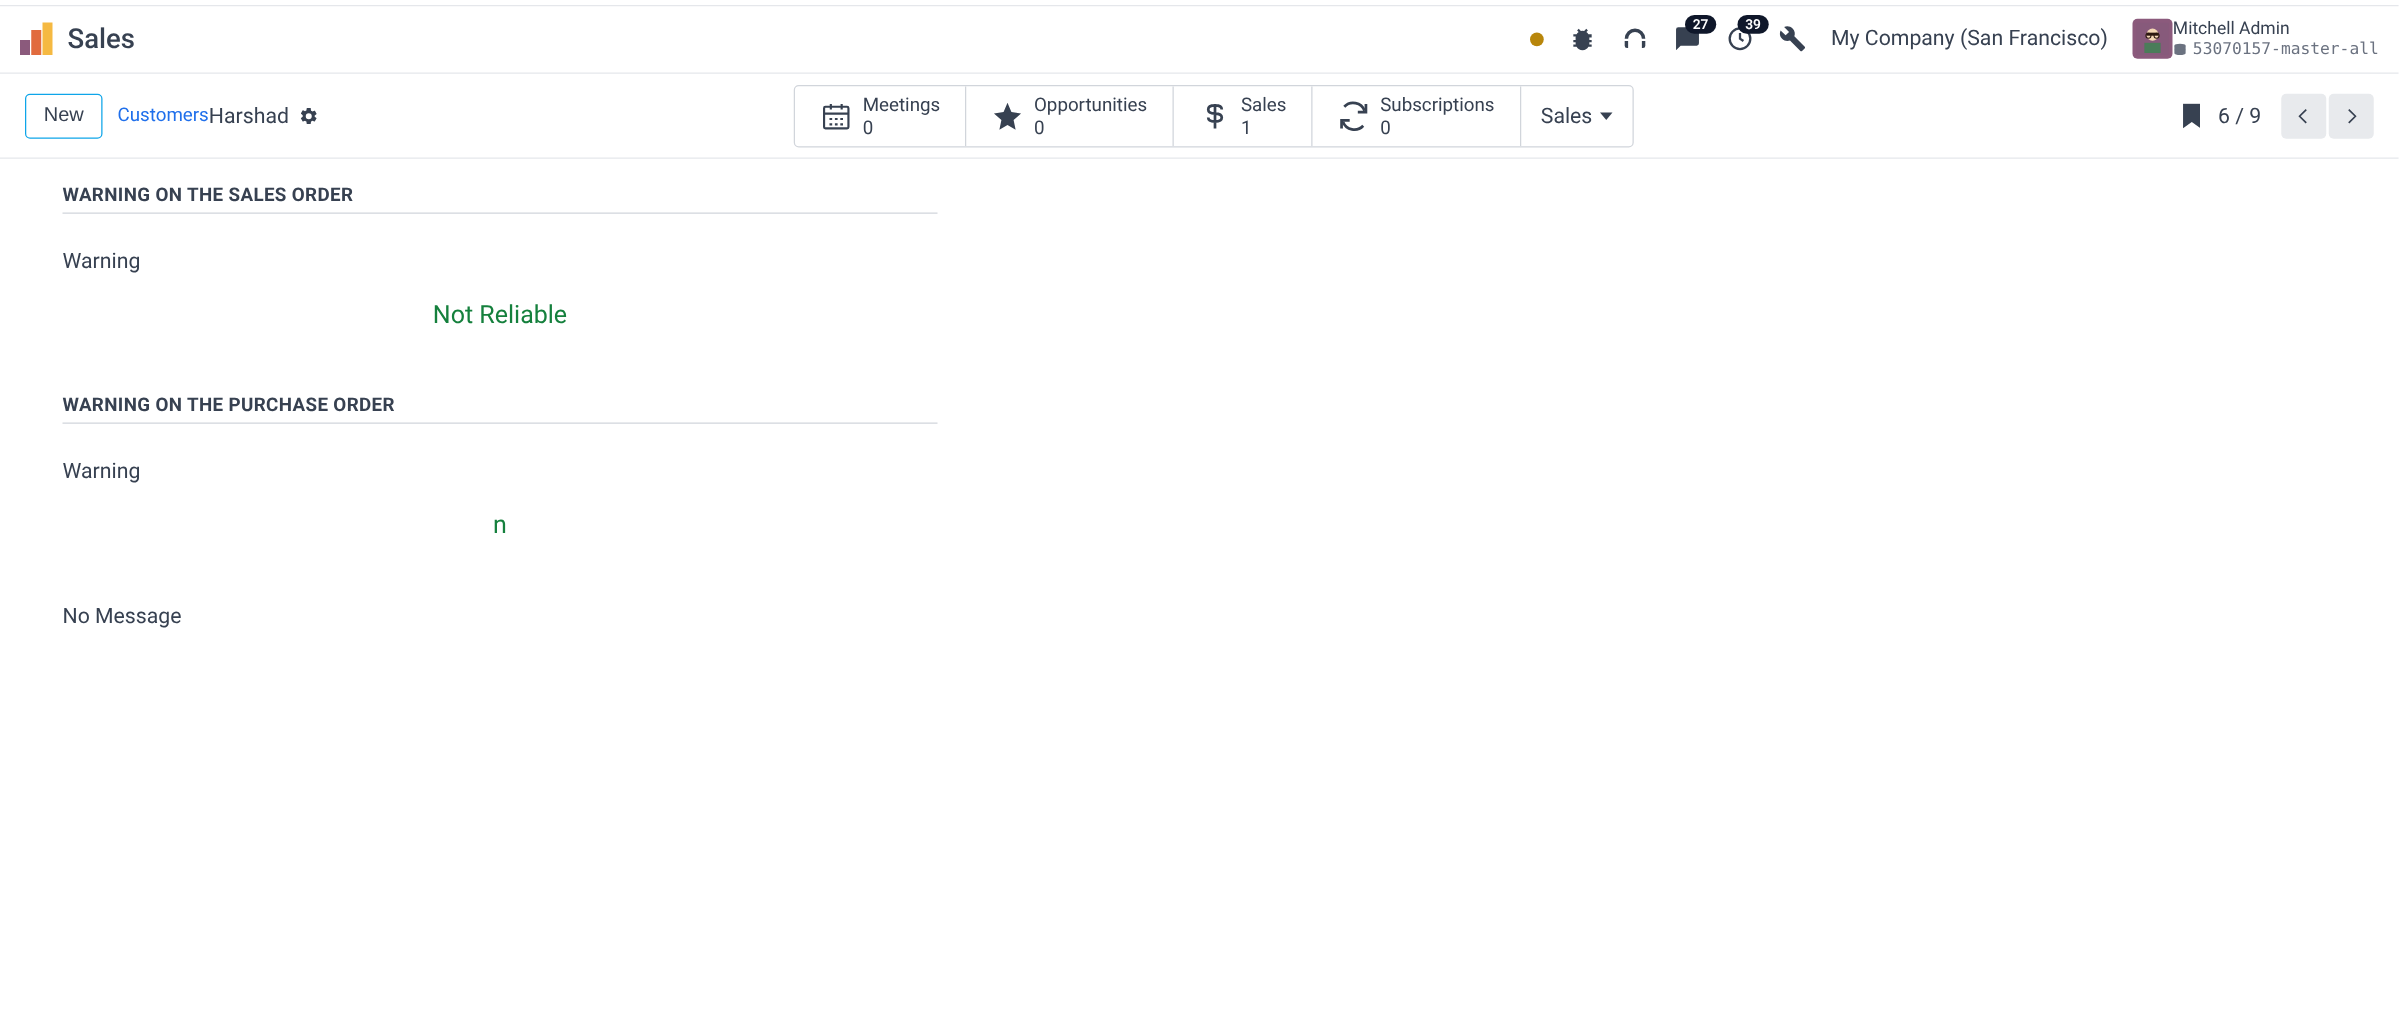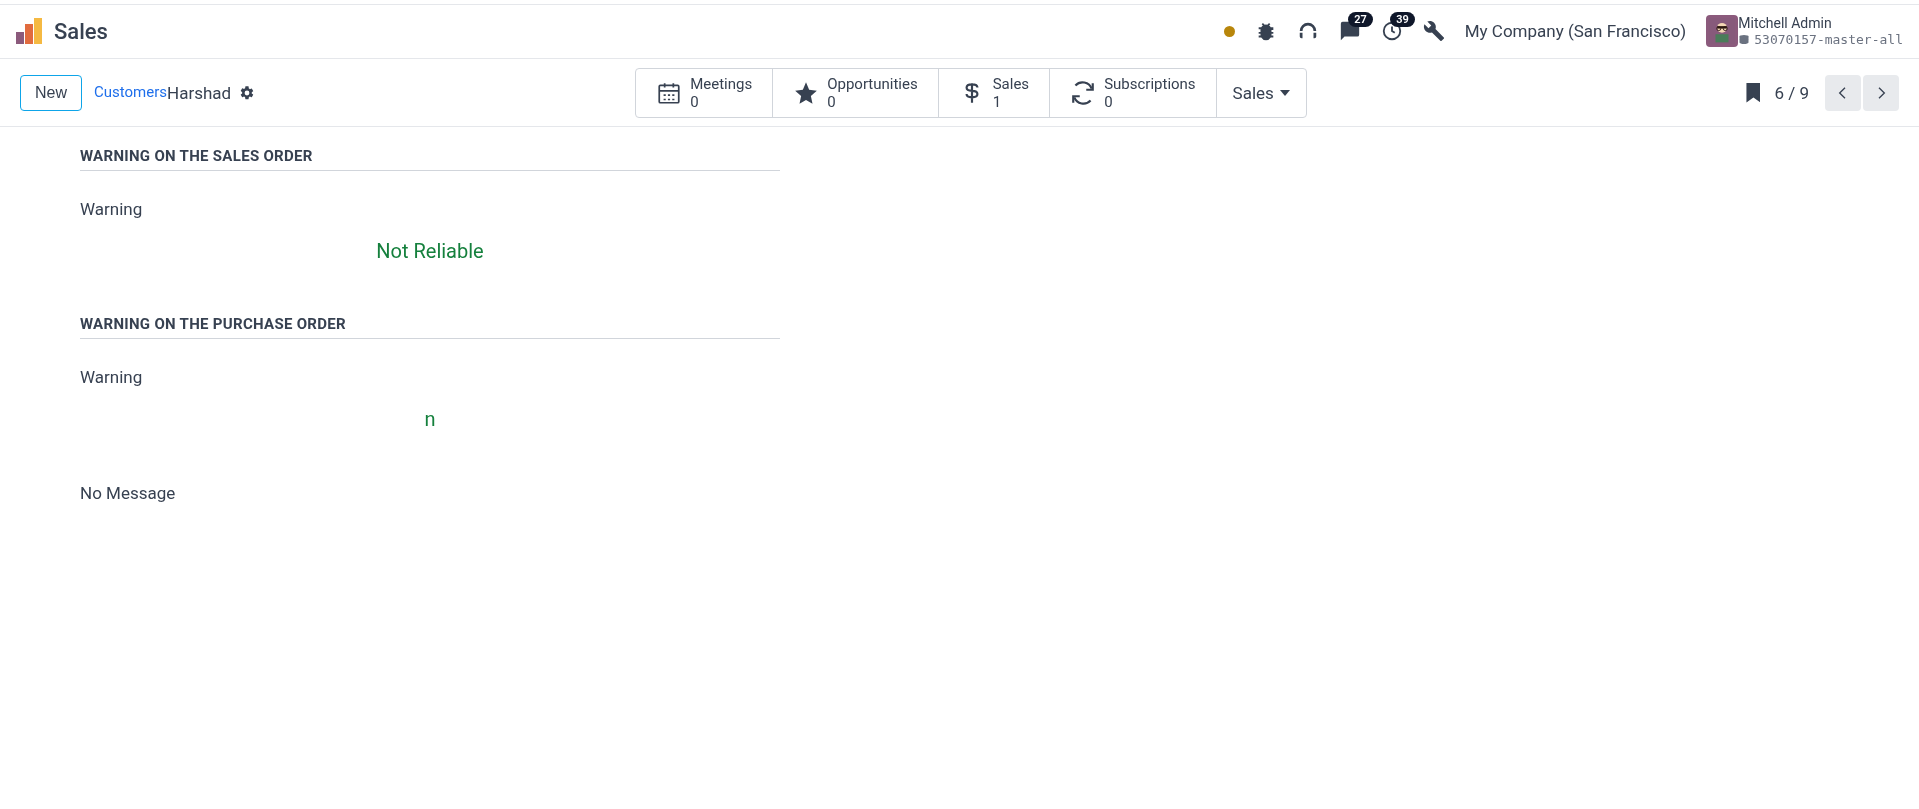--- a/index.html
+++ b/index.html
@@ -50,21 +50,21 @@
 .caret-down { width:0; height:0; border-left:5px solid transparent; border-right:5px solid transparent; border-top:6px solid #374151; }
 
 .ctrl-right { display:flex; align-items:center; gap: 14px; margin-left:auto; }
 .bookmark { width:14px; height:20px; background:#374151; clip-path: polygon(0 0, 100% 0, 100% 100%, 50% 75%, 0 100%); cursor:pointer; }
 .pager { font-size: 17px; color:#374151; }
 .pager-btns { display:flex; }
 .pager-btn { width: 36px; height: 36px; display:flex; align-items:center; justify-content:center; cursor:pointer; border-radius:4px; background:#e8eaed; margin-left:2px; }
 .pager-btn svg { width:16px; height:16px; stroke:#374151; stroke-width:2; fill:none; }
 
 
-.main-wrap { height: calc(809px - 5px - 54px - 68px); overflow-y: scroll; padding-left: 30px; }
+.main-wrap { height: calc(809px - 5px - 54px - 68px); overflow-y: scroll; }
 .content { padding: 20px 50px; max-width: 800px; }
 .section { margin-bottom: 52px; }
 .section-title { font-size: 15px; font-weight: 700; letter-spacing: 0.3px; color: #374151; padding-bottom: 5px; border-bottom: 1px solid #d1d5db; margin-bottom: 28px; }
 .field-label { font-size: 17px; color: #374151; margin-bottom: 20px; }
 .field-value { font-size: 20px; color: #15803d; margin-bottom: 28px; text-align: center; }
 
 
 .main-wrap::-webkit-scrollbar { width: 16px; }
 .main-wrap::-webkit-scrollbar-track { background: #f3f4f6; }
 .main-wrap::-webkit-scrollbar-thumb { background: #c0c4cc; border-radius: 0; }

